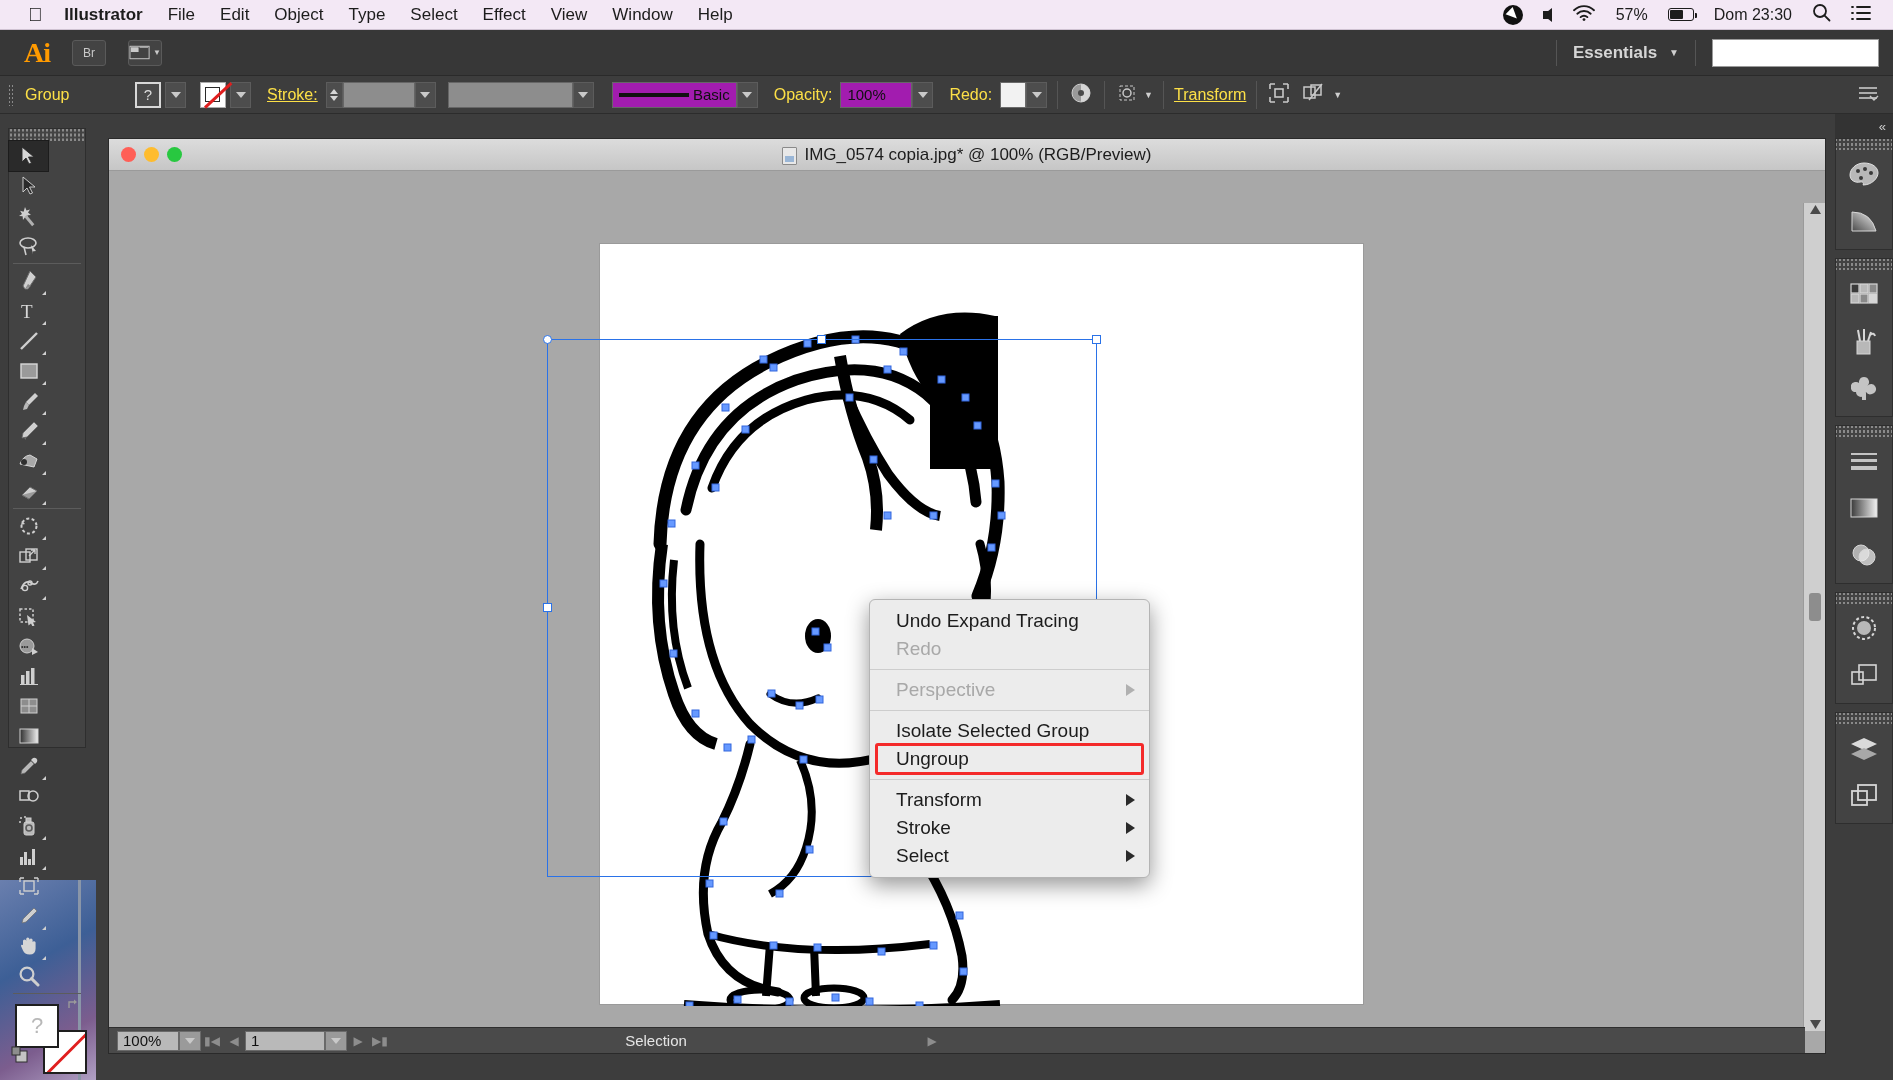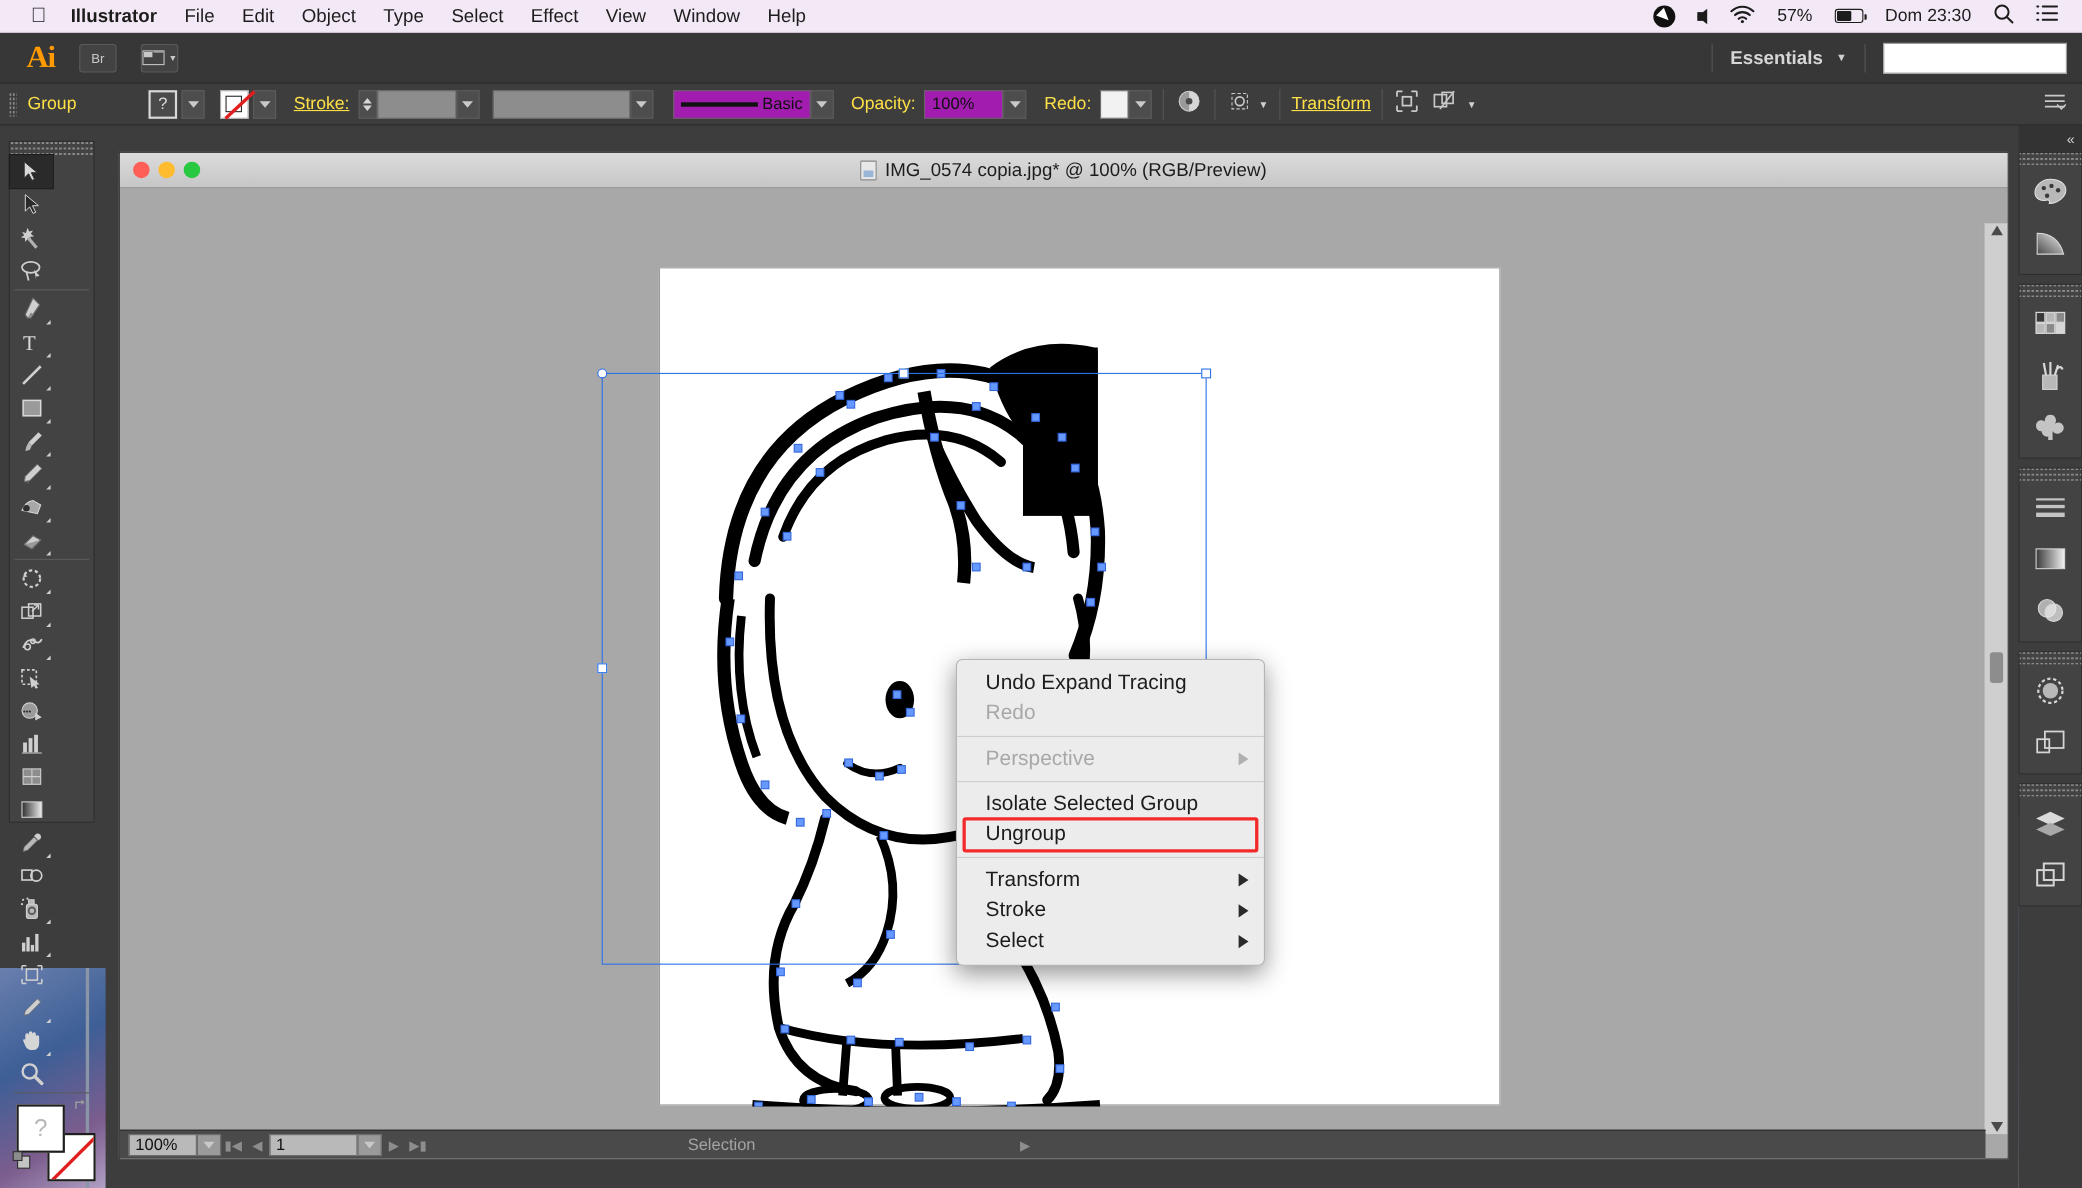--- a/index.html
+++ b/index.html
@@ -100,21 +100,21 @@
   #docwin{
     position:absolute;left:108px;top:138px;width:1718px;height:916px;background:#a8a8a8;
     border:1px solid #2a2a2a; z-index:20;
   }
   #doc-titlebar{height:32px;background:linear-gradient(#dcdcdc,#c6c6c6);
     border-bottom:1px solid #9a9a9a;display:flex;align-items:center;position:relative;}
   .tl-btns{display:flex;gap:8px;margin-left:12px;}
   .tl{width:15px;height:15px;border-radius:50%;}
   .tl.r{background:#ff5f57;} .tl.y{background:#febc2e;} .tl.g{background:#28c840;}
   #doc-title{position:absolute;left:0;right:0;text-align:center;font-size:17px;color:#1c1c1c;
-    pointer-events:none;display:flex;align-items:center;justify-content:center;gap:7px;}
+    pointer-events:none;display:flex;align-items:flex-end;justify-content:center;gap:7px;}
   .doc-ico{width:15px;height:18px;background:#e8e8e8;border:1px solid #8a8a8a;border-radius:1px;display:inline-block;position:relative;}
   .doc-ico:after{content:"";position:absolute;left:2px;top:8px;right:2px;height:6px;background:#9ab6d6;}
 
   #canvas-area{position:absolute;left:0;top:32px;right:0;bottom:0;background:#a8a8a8;overflow:hidden;}
   #artboard{position:absolute;left:490px;top:72px;width:765px;height:762px;background:#fff;
     border:1px solid #9a9a9a;}
 
   
   #selbox{position:absolute;left:438px;top:168px;width:550px;height:538px;
     border:1.5px solid #2a72e8; pointer-events:none;}
@@ -149,21 +149,21 @@
 
   
   #statusbar{position:absolute;left:0;right:0;bottom:0;height:26px;background:#4a4a4a;
     display:flex;align-items:center;border-top:1px solid #2e2e2e;}
   #statusbar .zfield{width:62px;height:20px;background:#b9b9b9;border:1px solid #6a6a6a;
     font-size:15px;color:#101010;display:flex;align-items:center;padding-left:5px;margin-left:8px;}
   #statusbar .sdrop{width:22px;height:20px;background:#9a9a9a;border:1px solid #6a6a6a;display:flex;align-items:center;justify-content:center;}
   #statusbar .pfield{width:80px;height:20px;background:#b9b9b9;border:1px solid #6a6a6a;
     font-size:15px;color:#101010;display:flex;align-items:center;padding-left:5px;}
   #statusbar .navbtn{width:22px;height:20px;display:flex;align-items:center;justify-content:center;color:#8d8d8d;font-size:12px;}
-  #statusbar .status-txt{flex:0 0 auto;text-align:center;font-size:15px;color:#a3a3a3;}
+  #statusbar .status-txt{flex:0 0 auto;text-align:center;font-size:15px;color:#e5e5e5;}
 
   
   #rdock{position:absolute;right:0;top:114px;width:58px;bottom:0;background:#3d3d3d;z-index:35;}
   #rdock .collapse{height:24px;display:flex;align-items:center;justify-content:flex-end;padding-right:7px;color:#cfcfcf;font-size:13px;background:#333;}
   .dgrp{background:#434343;border:1px solid #2e2e2e;margin-bottom:8px;padding-bottom:5px;}
   .dgrip{height:11px;background-image:radial-gradient(#8a8a8a 1px, transparent 1px);
     background-size:4px 5px;background-position:center;}
   .dicon{height:47px;display:flex;align-items:center;justify-content:center;}
 
   

